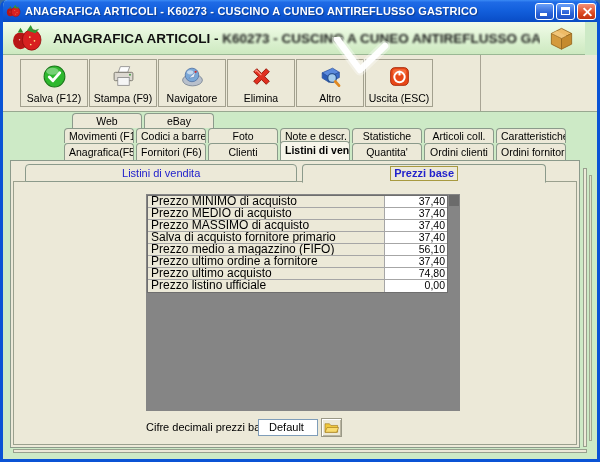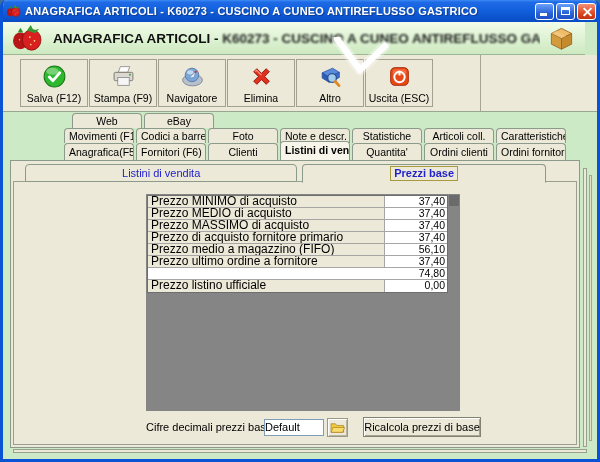--- a/index.html
+++ b/index.html
@@ -104,22 +104,22 @@
     font-size:12px; line-height:11px; padding-left:3px; white-space:nowrap; overflow:hidden;
   }
   .prow .pval{
     flex:1; background:#fff; font-size:10.5px; line-height:11px; text-align:right; padding-right:2px; cursor:text;
   }
   .selsq{ position:absolute; left:303px; top:1px; width:10px; height:11px; background:#6b6b6b; }
   
   .footerc{ position:absolute; left:0; right:0; top:234px; height:22px; display:flex; align-items:center; }
   .dec-label{ margin-left:132px; width:112px; text-align:right; font-size:11px; color:#000; white-space:nowrap; }
   .dec-input{
-    margin-left:6px; width:60px; height:17px; border:1px solid #7f9db9; background:#fff;
-    font-family:inherit; font-size:11px; text-align:left; padding-right:3px; color:#000;
+    width:60px; height:17px; border:1px solid #7f9db9; background:#fff;
+    font-family:inherit; font-size:11px; text-align:center; padding-right:3px; color:#000;
   }
   .folder-btn{
     margin-left:3px; width:21px; height:19px; background:#ece9d8;
     border:1px solid #9a9886; box-shadow:inset 1px 1px 0 #fff, inset -1px -1px 0 #b8b4a0;
     display:flex; align-items:center; justify-content:center; cursor:pointer;
   }
   .recalc-btn{
     margin-left:15px; width:118px; height:20px; background:#ece9d8;
     border:1px solid #828272; box-shadow:inset 1px 1px 0 #fff, inset -1px -1px 0 #a8a490;
     font-family:inherit; font-size:11px; color:#000; cursor:pointer;
@@ -285,52 +285,52 @@
           </div>
           <div class="prow">
             <div class="plbl">Prezzo MEDIO di acquisto</div>
             <div class="pval">37,40</div>
           </div>
           <div class="prow">
             <div class="plbl">Prezzo MASSIMO di acquisto</div>
             <div class="pval">37,40</div>
           </div>
           <div class="prow">
-            <div class="plbl">Prezzo di acquisto fornitore primario</div>
+            <div class="plbl">Salva di acquisto fornitore primario</div>
             <div class="pval">37,40</div>
           </div>
           <div class="prow">
             <div class="plbl">Prezzo medio a magazzino (FIFO)</div>
             <div class="pval">56,10</div>
           </div>
           <div class="prow">
             <div class="plbl">Prezzo ultimo ordine a fornitore</div>
             <div class="pval">37,40</div>
           </div>
           <div class="prow">
+            <div class="plbl">Prezzo ultimo acquisto</div>
             <div class="pval">74,80</div>
           </div>
           <div class="prow">
             <div class="plbl">Prezzo listino ufficiale</div>
             <div class="pval">0,00</div>
           </div>
         </div>
         <div class="selsq"></div>
       </div>
 
       <div class="footerc">
         <span class="dec-label">Cifre decimali prezzi base :</span>
         <input class="dec-input" readonly="" value="Default" style="">
         <span class="folder-btn">
           <svg width="15" height="13" viewBox="0 0 22 17">
             <path d="M1.5 3 L8 3 L10 5.5 L20 5.5 L20 15.5 L1.5 15.5 Z" fill="#f0c83c" stroke="#a07818" stroke-width="0.9"></path>
             <path d="M1.5 15.5 L4.5 8.5 L21.5 8.5 L18.5 15.5 Z" fill="#fadc6e" stroke="#a07818" stroke-width="0.9"></path>
           </svg>
         </span>
-        <button class="recalc-btn">Ricalcola prezzi di base</button>
       </div>
     </div>
   </div>
 
   <div class="edge-v1"></div>
   <div class="edge-v2"></div>
   <div class="edge-h"></div>
 
 </div>
 

